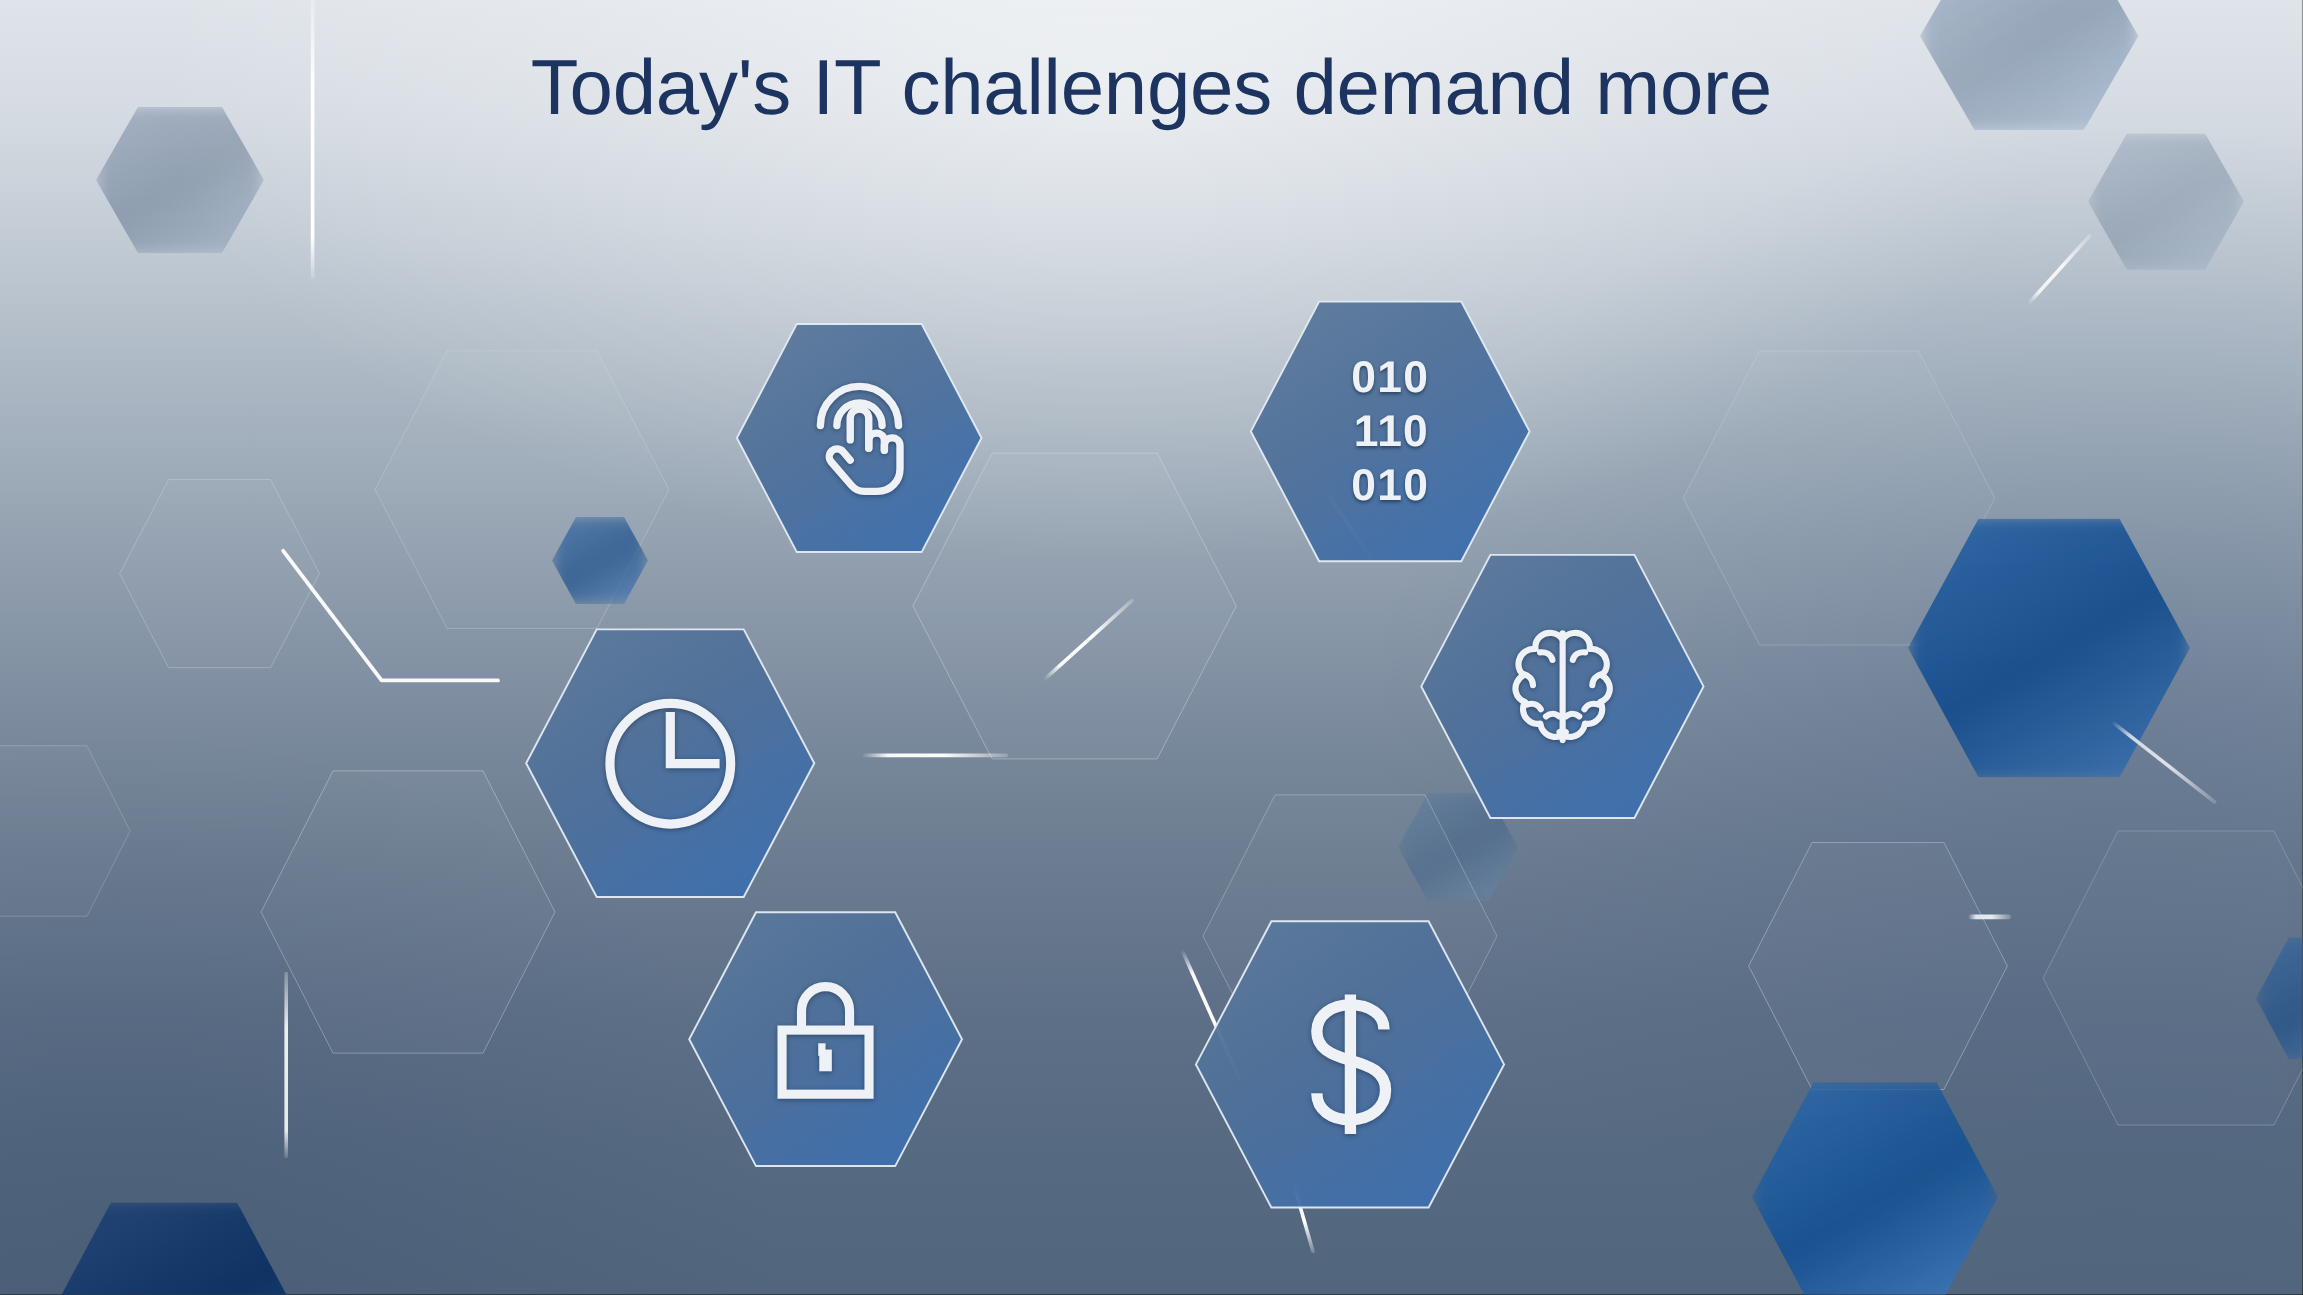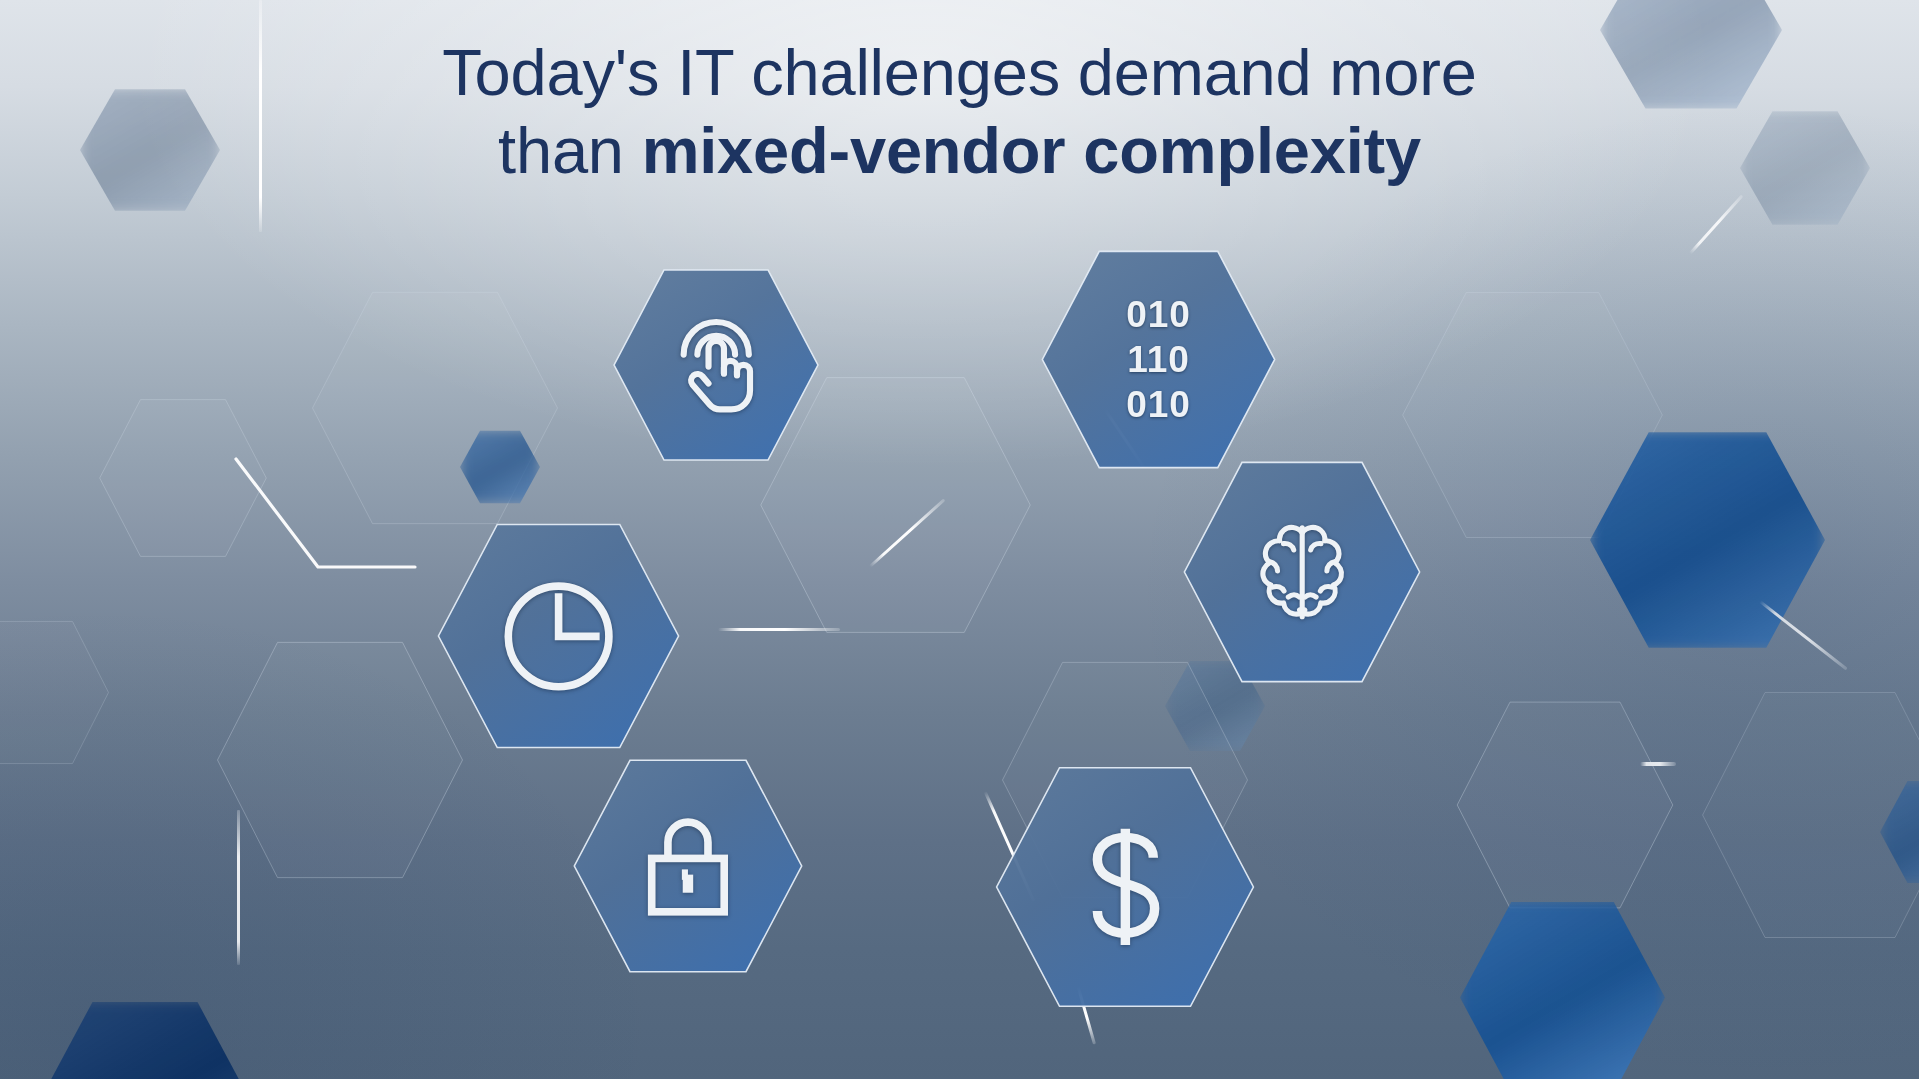--- a/index.html
+++ b/index.html
@@ -80,21 +80,21 @@
     overflow: visible;
     filter: drop-shadow(0 1px 2px rgba(10,25,45,0.45));
   }
   .binary-text {
     color: #eef2f6;
     font-family: "Liberation Sans", sans-serif;
     font-weight: bold;
     font-size: 34px;
     line-height: 1.22;
     letter-spacing: 1px;
-    text-align: center;
+    text-align: right;
     text-shadow: 0 1px 3px rgba(10,25,45,0.55);
     white-space: pre;
   }
 
   
   .streak {
     position: absolute;
     background: linear-gradient(to right,
        rgba(255,255,255,0) 0%,
        rgba(255,255,255,0.95) 18%,
@@ -340,16 +340,15 @@
           <svg viewBox="0 0 64 64" fill="none" stroke="#eef2f6" stroke-width="4.4" stroke-linecap="butt" stroke-linejoin="round">
             <path d="M32 5v54"></path>
             <path d="M45 18.5c0-6-5.8-9.5-13-9.5s-13 3.9-13 10.3c0 6.4 5.2 9 13 11.2 7.8 2.2 13.6 4.6 13.6 11.5C45.6 49 39.5 53.5 32 53.5S19 49.6 19 43.2"></path>
           </svg>
         </div>
       </div>
     </div>
 
   <div class="headline">
     <span class="line">Today's IT challenges demand more</span>
-    <span class="line"><span>than </span><span class="em">mixed-vendor complexity</span></span>
   </div>
 
 </div>
 
 </body></html>

